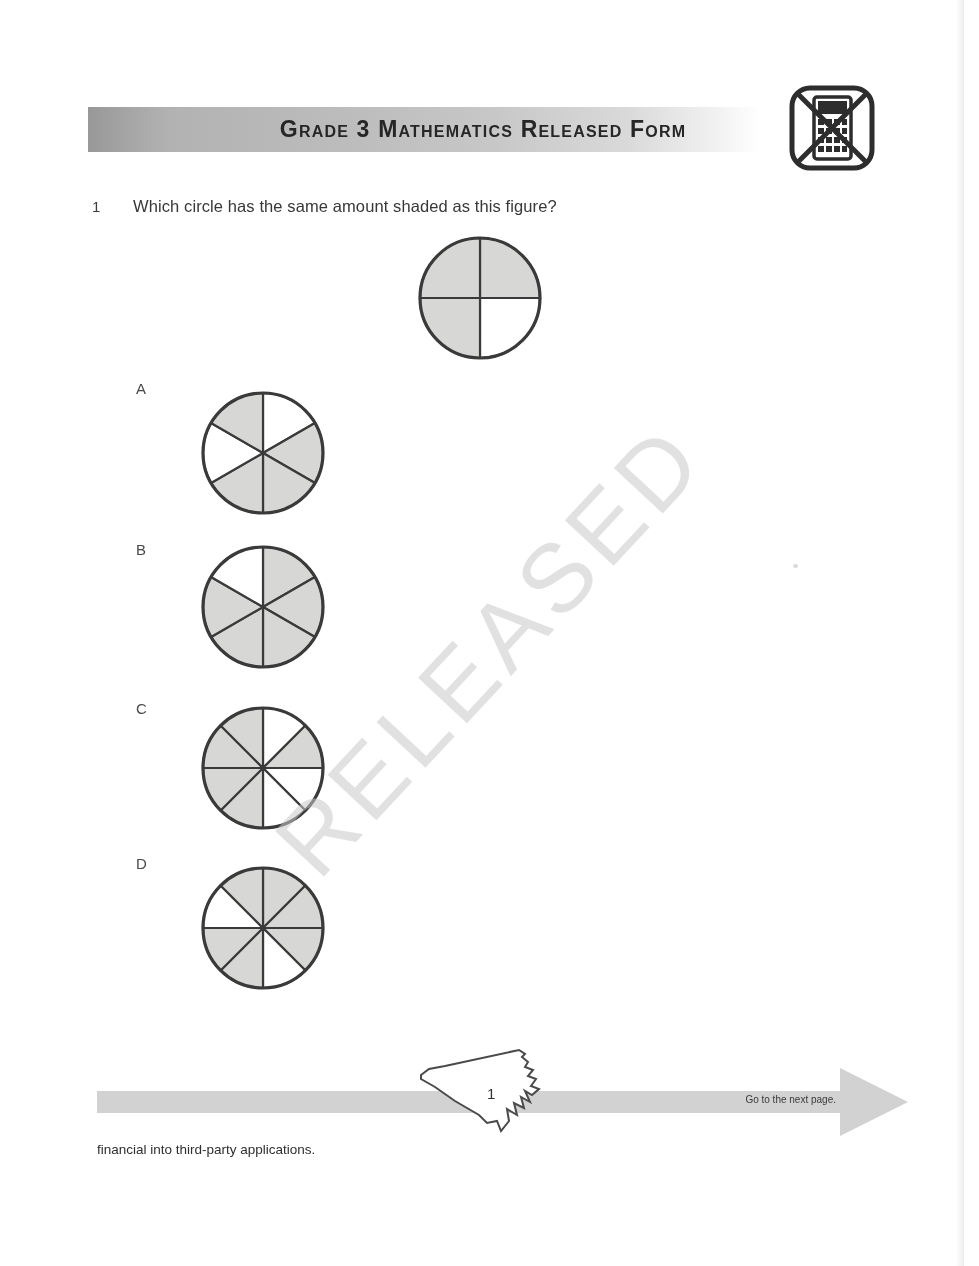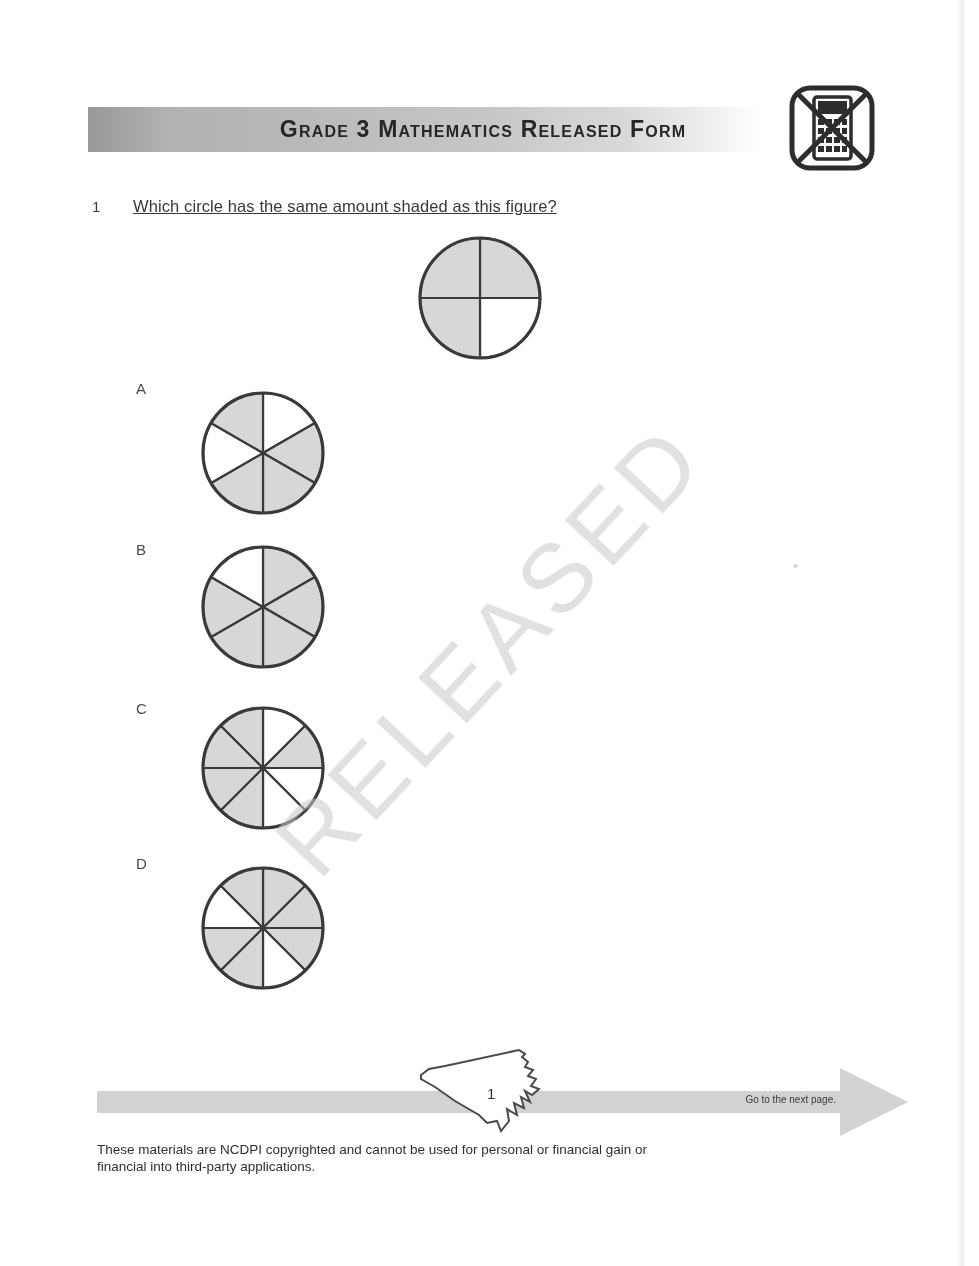--- a/index.html
+++ b/index.html
@@ -19,21 +19,21 @@
   .banner-title{
     font-variant:small-caps;font-weight:700;font-size:23px;letter-spacing:1.2px;
     color:var(--banner-text,#262626);white-space:nowrap;
   }
 
   
   .nocalc{left:788px;top:84px;width:88px;height:88px;}
 
   
   .qnum{left:92px;top:198px;font-size:15px;color:#3c3c3c;}
-  .qtext{left:133px;top:197px;font-size:16.5px;color:#383838;letter-spacing:.1px;text-decoration:underline;}
+  .qtext{left:133px;top:197px;font-size:16.5px;color:#383838;letter-spacing:.1px;}
 
   
   .choice-label{font-size:15px;color:#4a4a4a;}
 
   .pie{line-height:0;}
 
   
   .watermark{
     left:160px;top:585px;width:660px;height:130px;line-height:130px;text-align:center;
     transform:rotate(-47deg);transform-origin:center center;
@@ -158,18 +158,17 @@
 
 <div class="abs nc-state">
   <svg width="165" height="95" viewBox="0 0 165 95">
     <path d="M6,30 L14,24 L30,21 L104,5 L110,9 L107,12 L113,17 L110,22 L118,25 L113,31 L121,34 L116,41 L124,44 L117,50 L110,46 L115,57 L106,52 L109,63 L99,58 L102,70 L92,64 L94,76 L86,86 L82,76 L72,78 L64,70 L40,56 L20,42 L6,34 Z" fill="#ffffff" stroke="#4a4a4a" stroke-width="2"></path>
   </svg>
 </div>
 <div class="abs page-num">1</div>
 <div class="abs gonext">Go to the next page.</div>
 
 <div class="abs copyright">
-  <div>These materials are NCDPI copyrighted and cannot be used for personal or financial gain or</div>
   <div>financial into third-party applications.</div>
 </div>
 
 <div class="abs scan-edge-right"></div>
 <div class="abs scan-dot"></div>
 
 </body></html>

